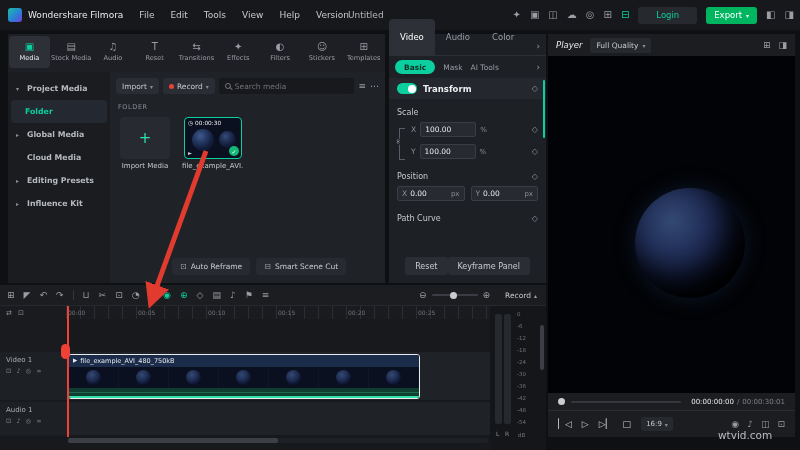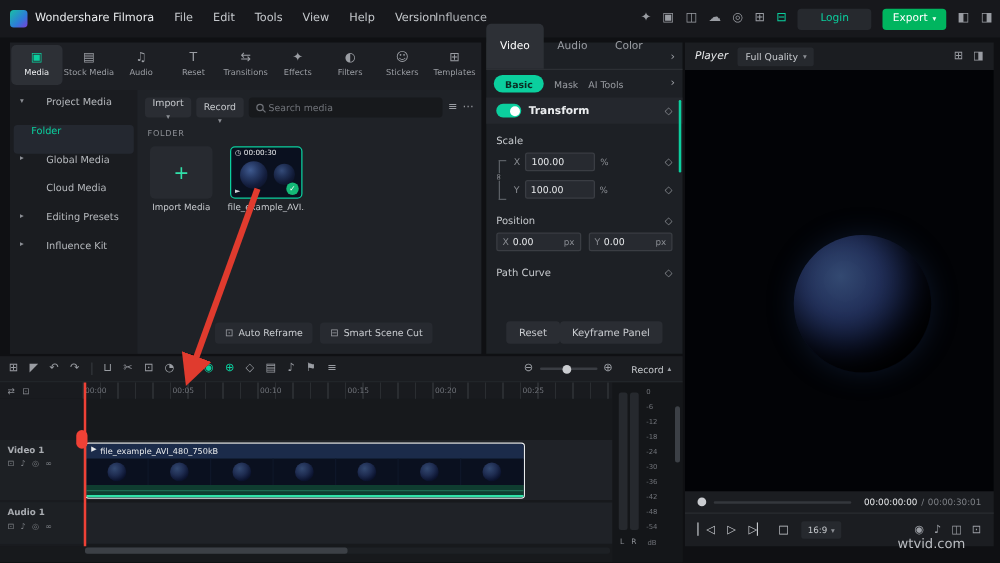--- a/index.html
+++ b/index.html
@@ -24,26 +24,26 @@
 
 #left-panel{position:absolute;left:8px;top:34px;width:377px;height:249px;background:#1d1f24;}
 #media-tabs{position:absolute;left:0;top:0;width:377px;height:36px;display:flex;padding:2px 1px;gap:1px;}
 .mtab{width:41px;display:flex;flex-direction:column;align-items:center;justify-content:center;gap:2px;border-radius:4px;}
 .mtab .ic{font-size:10px;color:#9a9da3;line-height:1;}
 .mtab .lb{font-size:6.6px;color:#9a9da3;white-space:nowrap;}
 .mtab.active{background:#2d3036;}
 .mtab.active .ic{color:#0bcf9e;}
 .mtab.active .lb{color:#eceef0;}
 #sidebar{position:absolute;left:0;top:38px;width:102px;height:211px;background:#1a1c20;padding-top:5px;}
-.side-item{height:23px;display:flex;padding-left:8px;gap:14px;font-size:7.8px;color:#b6b9bd;}
+.side-item{height:23px;display:flex;align-items:center;padding-left:8px;gap:4px;font-size:7.8px;color:#b6b9bd;font-weight:bold;}
 .side-item .chev{width:7px;}
 .side-item.active{margin:0 3px;padding-left:14px;background:#242830;border-radius:3px;color:#0bcf9e;}
 #library{position:absolute;left:102px;top:38px;width:275px;height:211px;background:#1f2227;}
 #lib-controls{display:flex;align-items:center;gap:4px;margin:6px 6px 0;}
-.lib-btn{height:16px;display:flex;align-items:center;gap:3px;padding:0 6px;background:#2a2d33;border-radius:3px;font-size:7.5px;color:#c6c9cd;white-space:nowrap;flex-direction:column;}
+.lib-btn{height:16px;display:flex;align-items:center;gap:3px;padding:0 6px;background:#2a2d33;border-radius:3px;font-size:7.5px;color:#c6c9cd;white-space:nowrap;}
 .rec-dot{width:5px;height:5px;border-radius:50%;background:#e8433a;}
 #search-box{flex:1;height:16px;display:flex;align-items:center;gap:4px;padding:0 6px;background:#17191c;border-radius:3px;}
 .mag{width:6px;height:6px;border:1px solid #6f7278;border-radius:50%;position:relative;flex:none;}
 .mag::after{content:"";position:absolute;width:4px;height:1px;background:#6f7278;transform:rotate(45deg);right:-3px;bottom:-1px;}
 #search-input{flex:1;width:40px;background:transparent;border:none;outline:none;font-size:7.5px;color:#c6c9cd;}
 #search-input::placeholder{color:#6f7278;}
 .small-ic{font-size:9px;color:#9a9da3;}
 #folder-label{margin:9px 8px 6px;font-size:6.5px;letter-spacing:.6px;color:#8b8e94;}
 #tiles{display:flex;gap:12px;margin:0 10px;align-items:flex-start;}
 .tile-wrap{display:flex;flex-direction:column;align-items:center;gap:3px;}
@@ -132,21 +132,21 @@
 #ruler-icons{position:absolute;left:6px;top:0;height:13px;display:flex;align-items:center;gap:6px;}
 .ri{font-size:7px;color:#8b8e94;}
 #ruler-ticks{position:absolute;left:66px;top:0;width:424px;height:13px;background:repeating-linear-gradient(90deg,#2a2d31 0 1px,transparent 1px 14px);}
 .tick-label{position:absolute;top:3px;font-size:6px;color:#70737a;}
 #tl-tracks{position:absolute;left:0;top:34px;width:490px;height:118px;}
 #track-header-col{position:absolute;left:0;top:0;width:66px;height:118px;background:#191b1f;}
 .track-row{position:absolute;left:0;width:490px;background:#1f2227;}
 #video-track{top:33px;height:48px;}
 #audio-track{top:83px;height:33px;}
 .track-head{position:absolute;left:0;top:0;width:66px;height:100%;background:#1d2024;padding:4px 6px;}
-.track-name{font-size:7px;color:#a9acb1;font-weight:bold;}
+.track-name{font-size:7px;color:#a9acb1;}
 .track-icons{display:flex;gap:5px;margin-top:4px;}
 .track-icons span{font-size:6.5px;color:#7e8186;line-height:1;}
 #clip{position:absolute;left:68px;top:35px;width:352px;height:45px;border:1px solid #e8eaec;border-radius:3px;overflow:hidden;display:flex;flex-direction:column;background:#0a101f;z-index:3;}
 #clip-header{height:12px;background:#1b2b4a;display:flex;align-items:center;gap:3px;padding:0 4px;flex:none;}
 #clip-play{font-size:5.5px;color:#e8eaec;line-height:1;}
 #clip-title{font-size:6.5px;color:#e8eaec;white-space:nowrap;overflow:hidden;}
 #clip-thumbs{flex:1;display:flex;background:#0a101f;}
 .thumb{flex:1;border-right:1px solid #0e1629;display:flex;align-items:center;justify-content:center;}
 .earth-sm{width:15px;height:15px;border-radius:50%;background:radial-gradient(circle at 38% 32%,#334971 0%,#1f2d52 40%,#0c1430 70%,#05070f 100%);}
 #clip-audio{height:10px;background:#0f3d30;position:relative;flex:none;}
@@ -178,21 +178,21 @@
     <span id="logo-mark"></span>
     <span id="logo-text">Wondershare Filmora</span>
     <nav id="menus">
       <span class="menu-item">File</span>
       <span class="menu-item">Edit</span>
       <span class="menu-item">Tools</span>
       <span class="menu-item">View</span>
       <span class="menu-item">Help</span>
       <span class="menu-item">Version</span>
     </nav>
-    <span id="tb-title">Influence</span>
+    <span id="tb-title">Untitled</span>
     <div id="tb-right">
       <span class="tb-icon">✦</span>
       <span class="tb-icon">▣</span>
       <span class="tb-icon">◫</span>
       <span class="tb-icon">☁</span>
       <span class="tb-icon">◎</span>
       <span class="tb-icon">⊞</span>
       <span class="tb-icon teal">⊟</span>
       <span id="login-btn">Login</span>
       <span id="export-btn">

